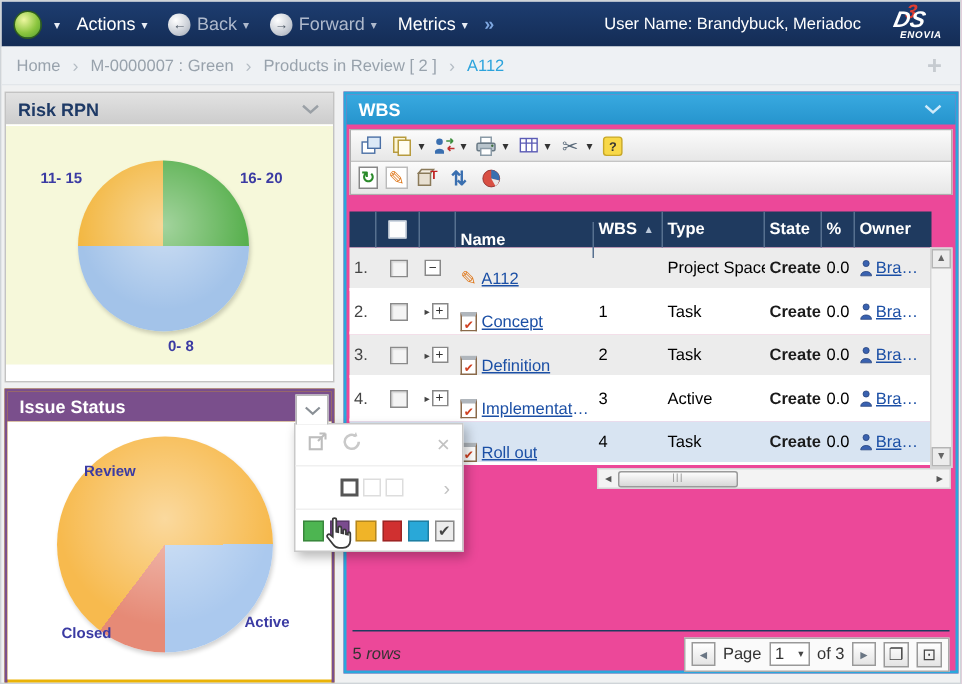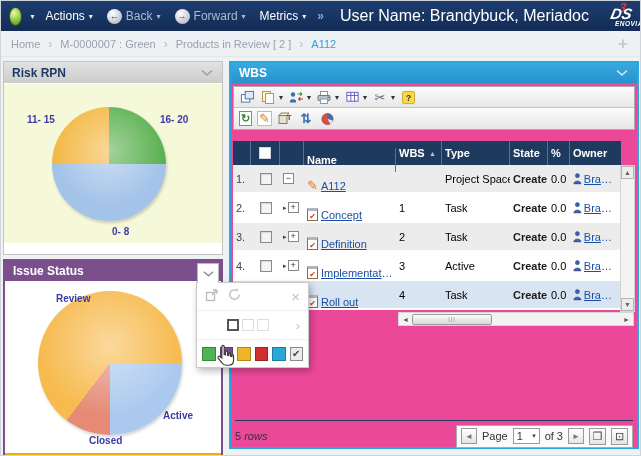--- a/index.html
+++ b/index.html
@@ -9,21 +9,21 @@
   
   .topbar { position:absolute; top:0; left:0; width:641px; height:30px;
     background:linear-gradient(#1d3d70,#142c55); display:flex; align-items:center; padding:0 8px; gap:8px; color:#fff; font-size:12px; }
   .globe { width:19px; height:19px; border-radius:50%; background:radial-gradient(circle at 35% 30%, #eef7a0, #8cc63f 55%, #4e9a2e); border:1px solid #2e5e1e; }
   .caret { font-size:8px; color:#e8edf5; }
   .menu-item { display:flex; align-items:center; gap:4px; cursor:pointer; padding:0 3px; }
   .nav-circle { width:15px; height:15px; border-radius:50%; background:radial-gradient(circle at 35% 30%, #ffffff, #c9ced6 60%, #9aa2ad); color:#4a5562; font-size:9px; display:flex; align-items:center; justify-content:center; line-height:1; }
   .muted { color:#aeb9cc; }
   .dbl-chev { color:#7ea7e0; font-size:12px; font-weight:bold; }
   .tb-spacer { flex:1; }
-  .username { font-size:16px; white-space:nowrap; }
+  .username { font-size:11px; white-space:nowrap; }
   .logo { position:relative; width:46px; height:26px; margin-left:6px; }
   .logo-3 { position:absolute; left:16px; top:-3px; color:#e03c31; font-style:italic; font-weight:bold; font-size:13px; transform:skewX(-12deg); }
   .logo-ds { position:absolute; left:8px; top:2px; color:#fff; font-style:italic; font-weight:bold; font-size:15px; letter-spacing:0; transform:skewX(-12deg); }
   .logo-brand { position:absolute; left:12px; top:17px; color:#fff; font-style:italic; font-weight:bold; font-size:6.5px; letter-spacing:.5px; }
 
   
   .breadcrumb { position:absolute; top:30px; left:0; width:641px; height:26px; background:#eef1f4; display:flex; align-items:center; padding:0 10px; gap:8px; font-size:11px; color:#98a2ac; border-bottom:1px solid #e2e6ea; }
   .crumb { cursor:pointer; }
   .crumb-sep { color:#b4bcc4; font-size:12px; }
   .crumb-active { color:#2ba3dc; }
@@ -189,23 +189,23 @@
     </div>
 
     <div class="issue-panel">
       <div class="panel-hdr issue-hdr">
         <span>Issue Status</span>
       </div>
       <div class="issue-body">
         <div class="pie issue-pie">
             <div class="pie-sheen"></div>
           </div>
-        <span class="pie-label" style="left:38px; top:12px;padding-left:13px;">Review</span>
+        <span class="pie-label" style="left:38px; top:28px;padding-left:13px;">Review</span>
         <span class="pie-label" style="left:158px; top:129px;">Active</span>
-        <span class="pie-label" style="left:36px; top:154px;margin-left:48px;">Closed</span>
+        <span class="pie-label" style="left:36px; top:136px;">Closed</span>
       </div>
     </div>
 
     <div class="chev-tab">
       <svg width="13" height="8" viewBox="0 0 14 8">
           <polyline points="2,1.5 7,6 12,1.5" fill="none" stroke="#8a9096" stroke-width="1.6"></polyline>
         </svg>
     </div>
     <div class="popup">
       <div class="popup-row1">

